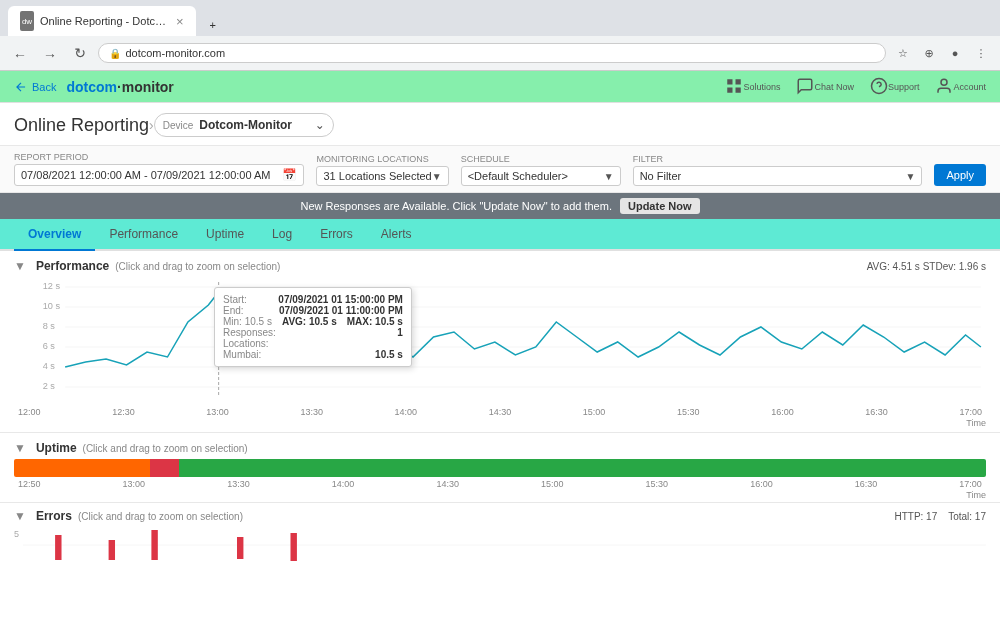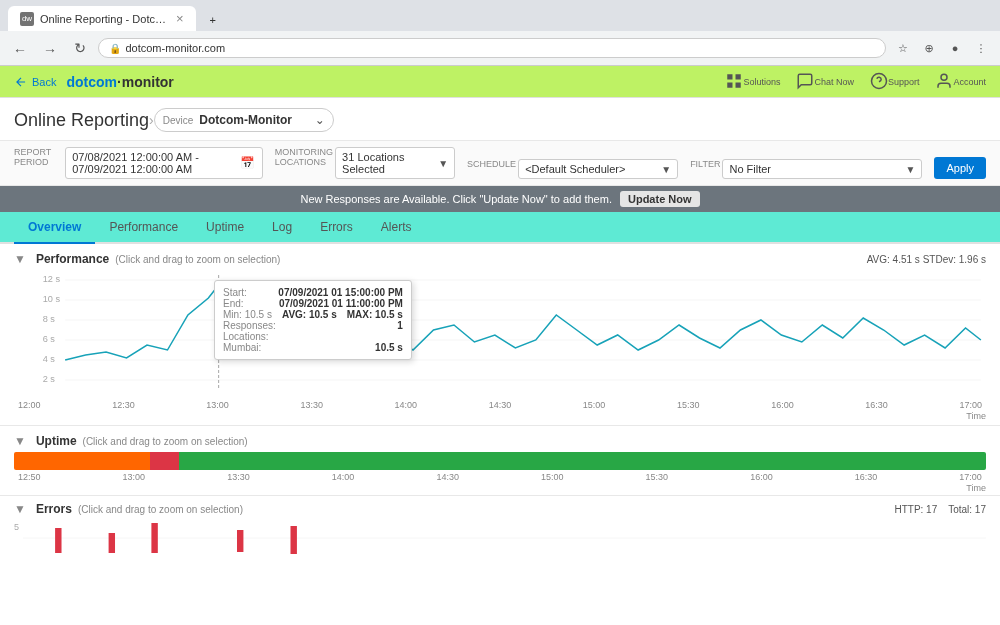--- a/index.html
+++ b/index.html
@@ -2,31 +2,31 @@
 <html><head>
   <meta charset="utf-8">
   <style>
     * { box-sizing: border-box; margin: 0; padding: 0; }
     body { font-family: Arial, sans-serif; font-size: 12px; background: #f0f0f0; color: #333; width: 1000px; height: 625px; overflow: hidden; }
 
     
     .browser-chrome { background: #dee1e6; padding: 6px 8px 0; }
     .browser-tab-bar { display: flex; align-items: flex-end; gap: 2px; }
     .browser-tab { background: white; padding: 5px 12px; font-size: 11px; border-radius: 6px 6px 0 0; display: flex; align-items: center; gap: 6px; min-width: 160px; }
-    .browser-tab .tab-icon { width: 14px; height: 14px; background: #737373; border-radius: 2px; font-size: 8px; color: white; display: flex; align-items: center; justify-content: center; }
+    .browser-tab .tab-icon { width: 14px; height: 20px; background: #737373; border-radius: 2px; font-size: 8px; color: white; display: flex; align-items: center; justify-content: center; }
     .browser-tab .close-tab { margin-left: auto; color: #888; cursor: pointer; font-size: 13px; }
     .browser-controls { background: #f1f3f4; padding: 5px 8px; display: flex; align-items: center; gap: 6px; border-bottom: 1px solid #ccc; }
     .nav-btn { width: 24px; height: 24px; border-radius: 50%; background: none; border: none; cursor: pointer; display: flex; align-items: center; justify-content: center; font-size: 14px; color: #555; }
     .url-bar { flex: 1; background: white; border: 1px solid #ccc; border-radius: 20px; padding: 3px 10px; font-size: 11px; color: #333; display: flex; align-items: center; gap: 4px; }
     .url-bar .lock-icon { color: #555; font-size: 10px; }
     .browser-actions { display: flex; gap: 4px; }
     .browser-action-btn { width: 22px; height: 22px; border-radius: 50%; background: none; border: none; cursor: pointer; display: flex; align-items: center; justify-content: center; font-size: 11px; color: #555; }
 
     
-    .app-header { background: #bef264; padding: 6px 14px; display: flex; align-items: center; justify-content: space-between; border-bottom: 1px solid #e0e0e0; }
+    .app-header { background: #86efac; padding: 6px 14px; display: flex; align-items: center; justify-content: space-between; border-bottom: 1px solid #e0e0e0; }
     .app-header-left { display: flex; align-items: center; gap: 10px; }
     .back-btn { display: flex; align-items: center; gap: 4px; color: #0078d4; font-size: 11px; cursor: pointer; }
     .back-btn svg { width: 14px; height: 14px; }
     .logo { display: flex; align-items: center; gap: 4px; }
     .logo-text { font-size: 14px; font-weight: bold; color: #333; }
     .app-header-right { display: flex; align-items: center; gap: 16px; }
     .header-action { display: flex; flex-direction: row; align-items: center; font-size: 9px; color: #555; cursor: pointer; }
     .header-action svg { width: 18px; height: 18px; margin-bottom: 1px; }
 
     
@@ -36,21 +36,21 @@
     .page-title-area { padding: 10px 14px 8px; display: flex; align-items: center; gap: 0; border-bottom: 1px solid #e8e8e8; }
     .page-title { font-size: 18px; font-weight: normal; color: #333; }
     .breadcrumb-arrow { color: #aaa; font-size: 14px; }
     .device-selector { display: flex; align-items: center; background: white; border: 1px solid #ccc; border-radius: 12px; padding: 4px 8px; font-size: 12px; gap: 6px; cursor: pointer; min-width: 180px; }
     .device-label { color: #888; font-size: 10px; }
     .device-value { font-weight: bold; }
     .device-selector-arrow { margin-left: auto; color: #555; }
 
     
     .filters-row { padding: 6px 14px; display: flex; align-items: flex-end; gap: 12px; background: #fafafa; border-bottom: 1px solid #e8e8e8; }
-    .filter-group { display: flex; flex-direction: row; gap: 2px; }
+    .filter-group { display: flex; flex-direction: column; gap: 2px; }
     .filter-label { font-size: 9px; color: #888; text-transform: uppercase; }
     .filter-input { display: flex; align-items: center; background: white; border: 1px solid #ccc; border-radius: 3px; padding: 3px 6px; font-size: 11px; gap: 12px; cursor: pointer; }
     .calendar-icon { color: #555; font-size: 12px; }
     .filter-select { display: flex; align-items: center; background: white; border: 1px solid #ccc; border-radius: 3px; padding: 3px 6px; font-size: 11px; min-width: 120px; cursor: pointer; }
     .filter-select-arrow { margin-left: auto; color: #555; font-size: 10px; }
     .apply-btn { background: #0078d4; color: white; border: none; border-radius: 3px; padding: 5px 12px; font-size: 11px; cursor: pointer; align-self: flex-end; }
     .filter-group-wide { flex: 1; }
 
     
     .update-banner { background: #6c757d; color: white; text-align: center; padding: 5px; font-size: 11px; display: flex; align-items: center; justify-content: center; gap: 8px; }

